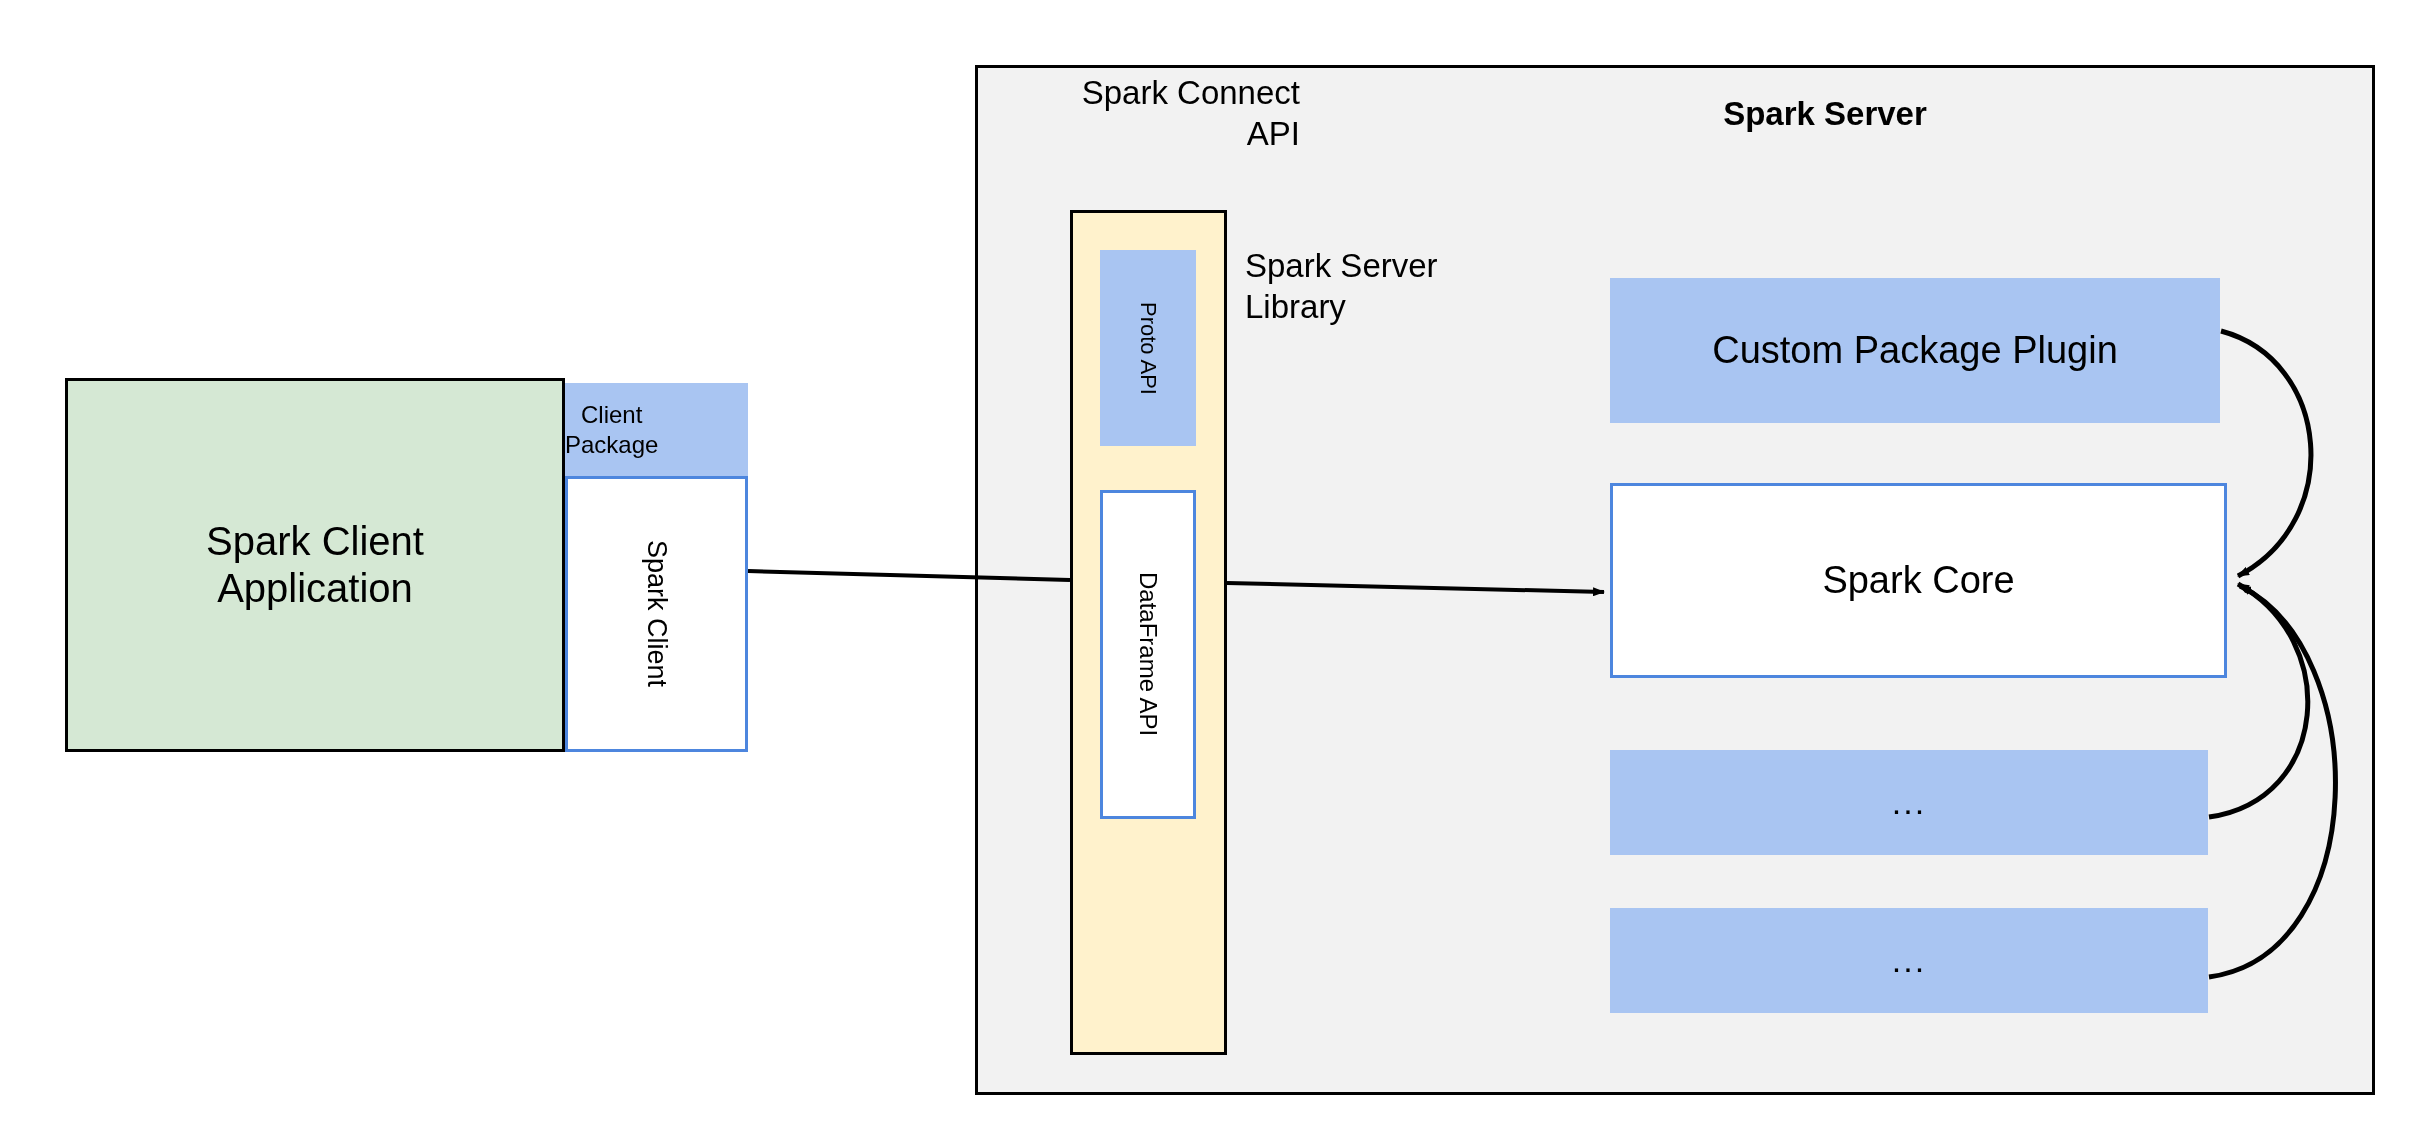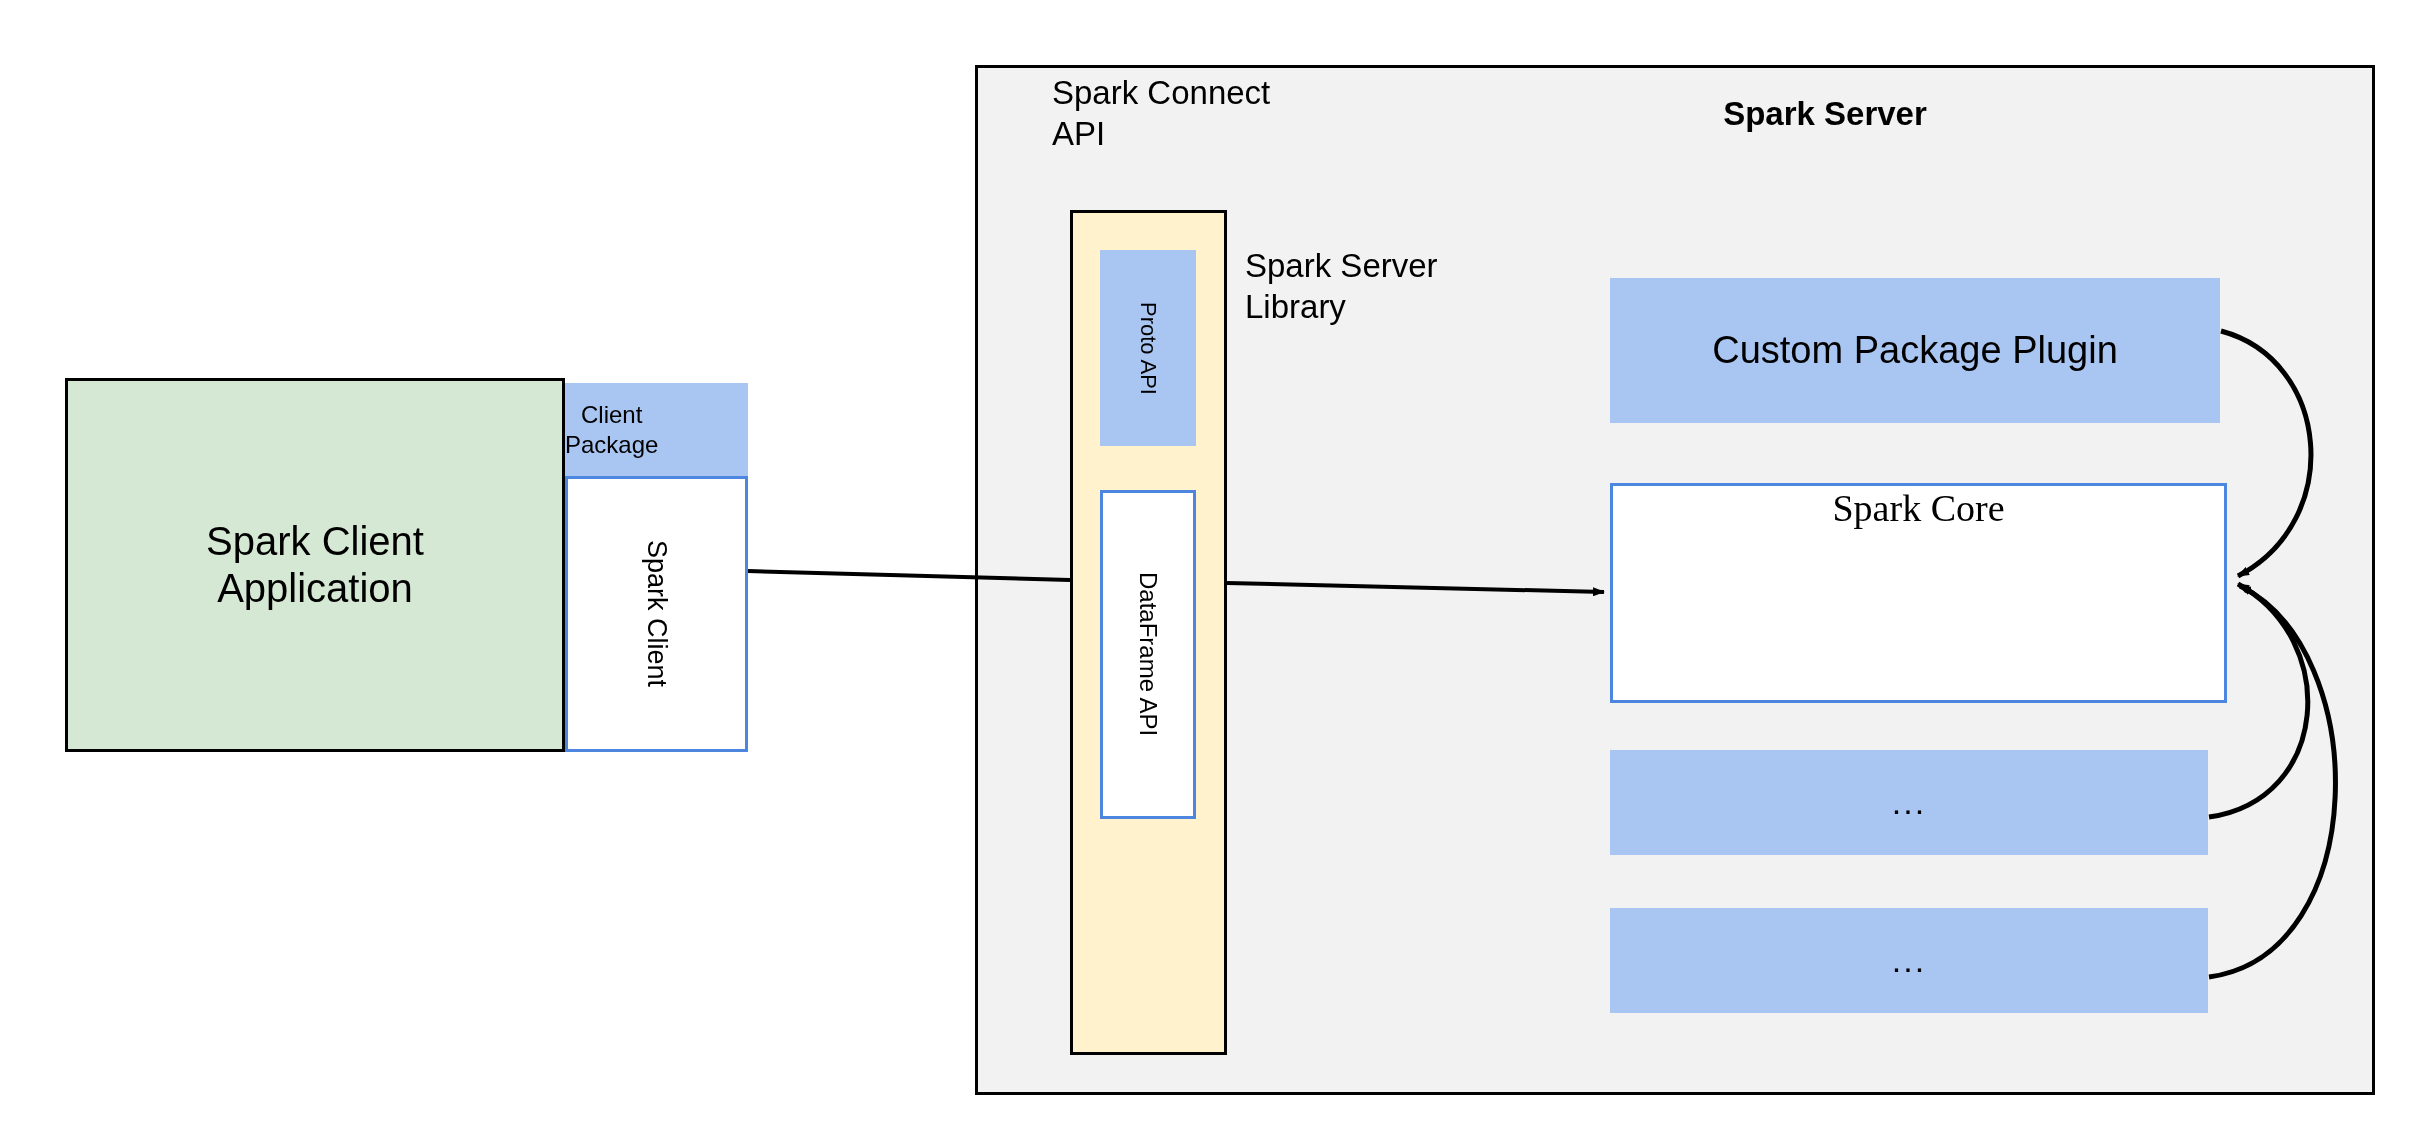--- a/index.html
+++ b/index.html
@@ -52,22 +52,22 @@
   }
 
   
   #server-panel {
     left: 975px; top: 65px; width: 1400px; height: 1030px;
     background: #F2F2F2;
     border: 3px solid #000000;
   }
 
   #spark-connect-api-label {
-    left: 1052px; top: 72px; width: 290px;
-    font-size: 33px; line-height: 1.25; text-align: left;
+    left: 1010px; top: 72px; width: 290px;
+    font-size: 33px; line-height: 1.25; text-align: right;
   }
   #spark-server-title {
     left: 1690px; top: 95px; width: 270px;
     font-size: 33px; font-weight: bold; text-align: center;
   }
   #spark-server-library-label {
     left: 1245px; top: 245px; width: 290px;
     font-size: 33px; line-height: 1.25; text-align: left;
   }
 
@@ -97,24 +97,24 @@
 
   
   #custom-library-plugin-box {
     left: 1610px; top: 278px; width: 610px; height: 145px;
     background: #A9C5F2;
     display: flex; align-items: center; justify-content: center;
   }
   #custom-library-plugin-label { font-size: 38px; }
 
   #spark-core-box {
-    left: 1610px; top: 483px; width: 617px; height: 220px;
+    left: 1610px; top: 483px; width: 617px; height: 195px;
     background: #ffffff;
     border: 3px solid #4D86DE;
-    display: flex; justify-content: center; font-family: Liberation Serif, serif;
+    display: flex; align-items: center; justify-content: center;
   }
   #spark-core-label { font-size: 38px; }
 
   #ellipsis-box-1 {
     left: 1610px; top: 750px; width: 598px; height: 105px;
     background: #A9C5F2;
     display: flex; align-items: center; justify-content: center;
   }
   #ellipsis-box-2 {
     left: 1610px; top: 908px; width: 598px; height: 105px;

